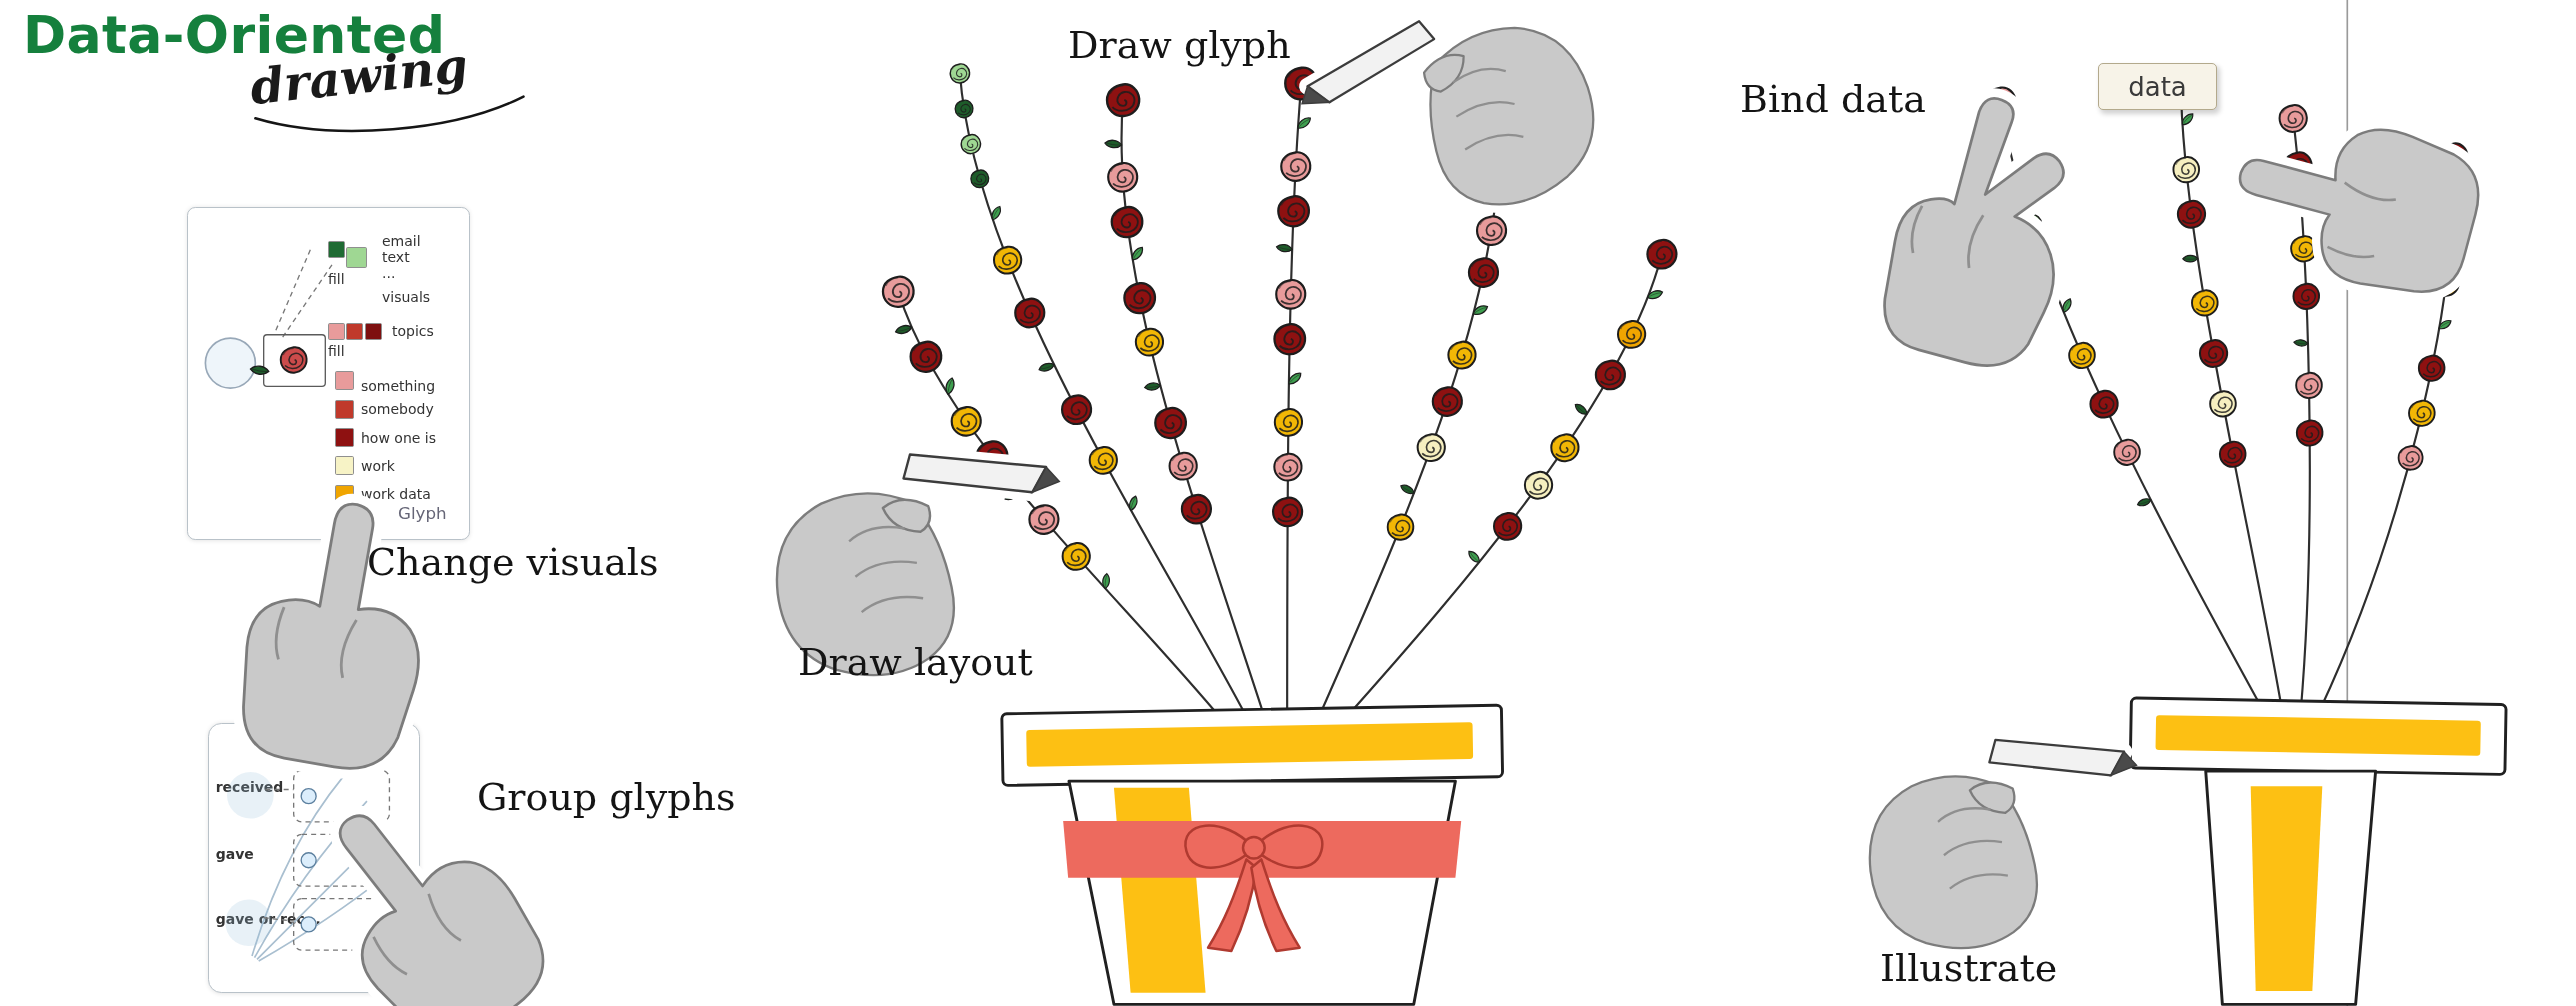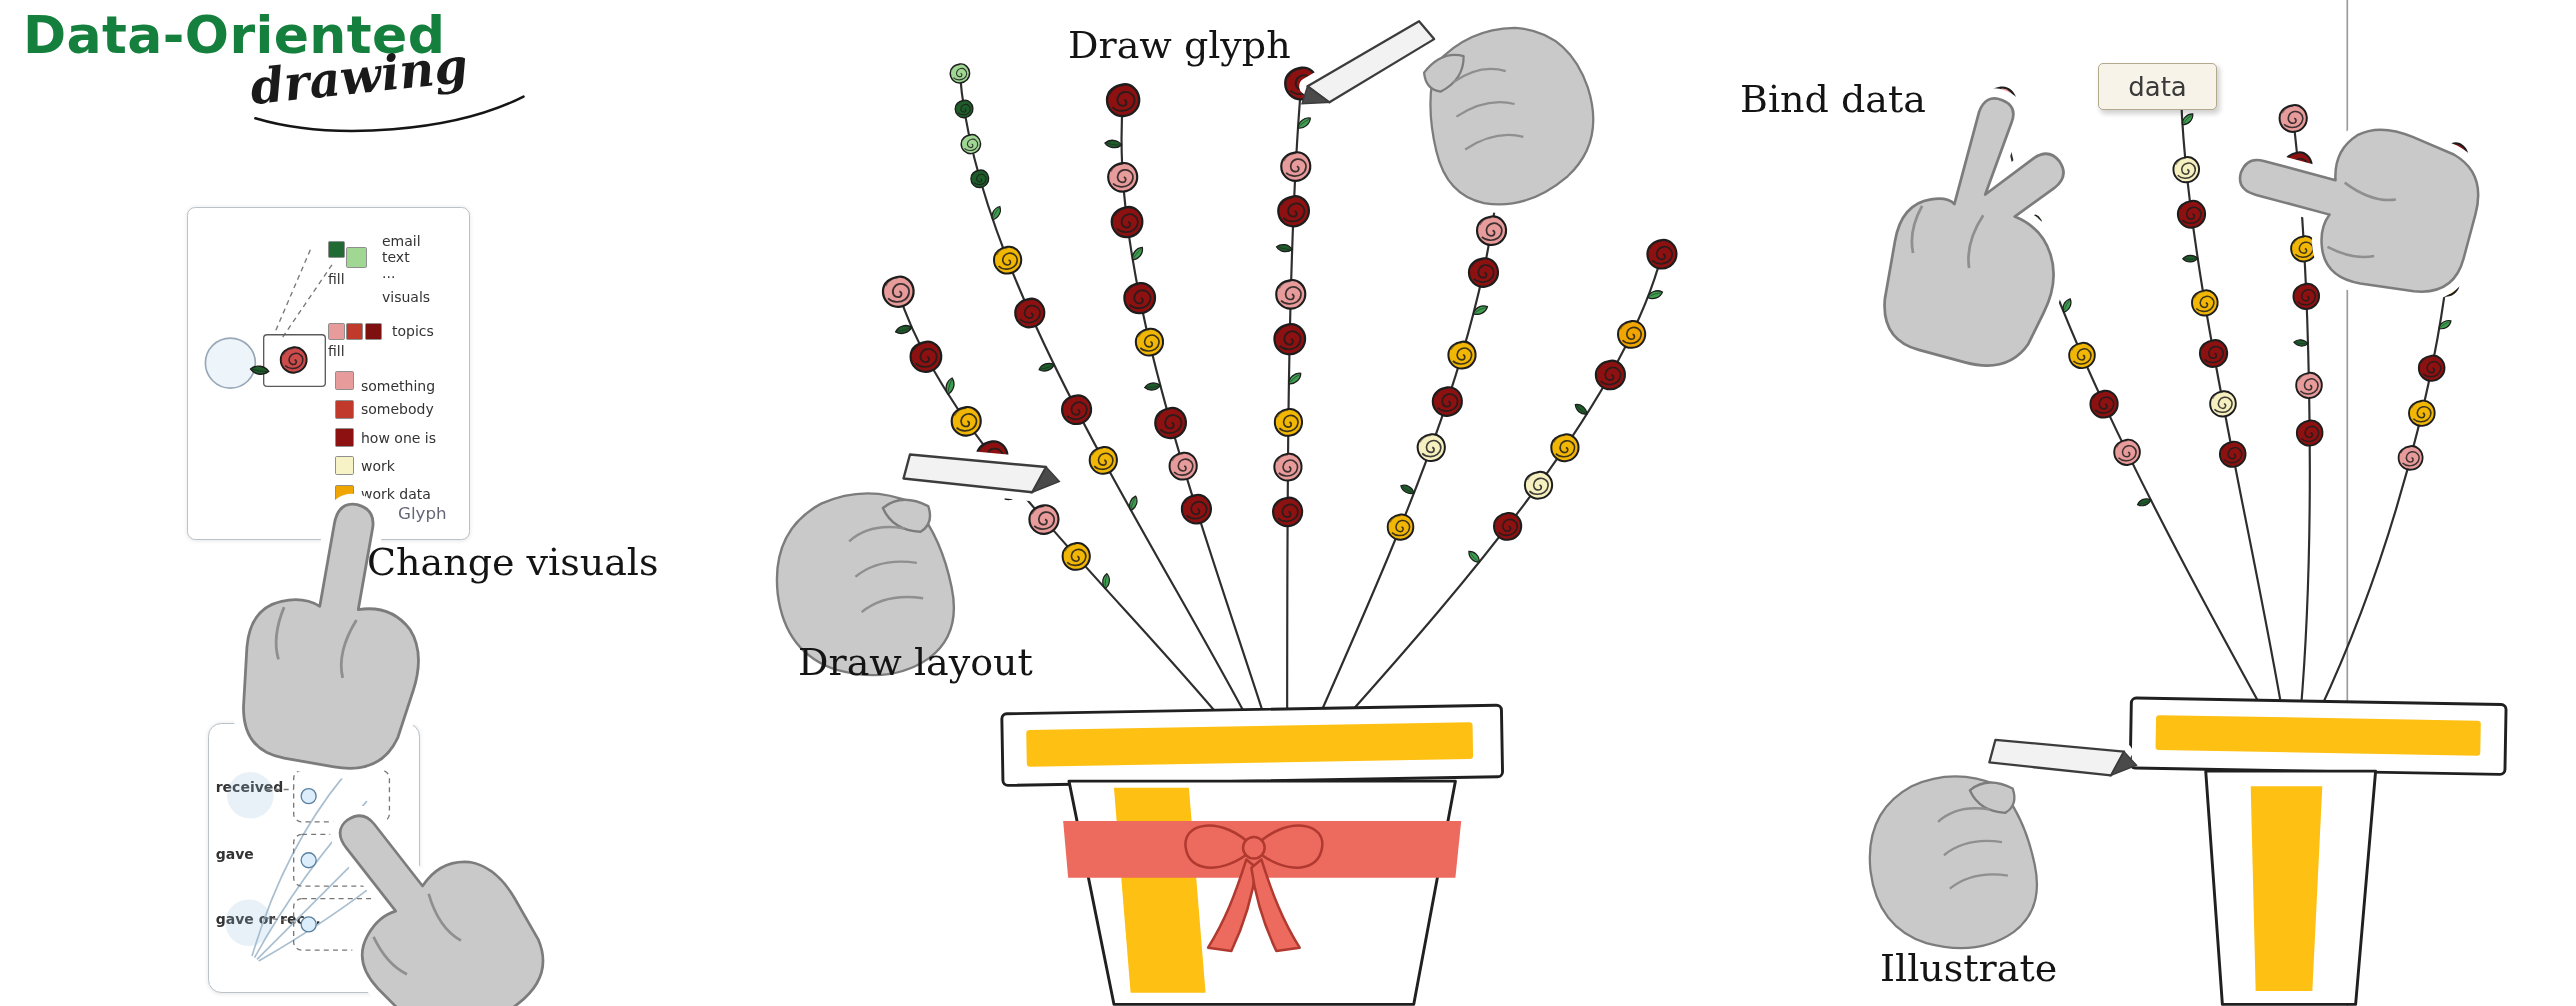--- a/index.html
+++ b/index.html
@@ -298,20 +298,21 @@
       </g>
       <use href="#hand-pinch" transform="translate(2402,124) rotate(15) scale(2.05) translate(-55,-8)"></use>
       <use href="#hand-point" transform="translate(2692,208) rotate(-75) scale(1.9) translate(-61,-6)"></use>
       <g transform="translate(2556,898) rotate(-10) scale(-1.7,1.7) translate(0,-32)">
         <use href="#hand-pen"></use>
       </g>
     </g>
   </svg>
 
   <div class="caption" style="left:367px;top:540px">Change visuals</div>
+  <div class="caption" style="left:477px;top:775px">Group glyphs</div>
   <div class="caption" style="left:1068px;top:23px">Draw glyph</div>
   <div class="caption" style="left:798px;top:640px">Draw layout</div>
   <div class="caption" style="left:1740px;top:77px">Bind data</div>
   <div class="caption" style="left:1880px;top:946px">Illustrate</div>
 
   <div id="data-chip">data</div>
 
 </div>
 
 

